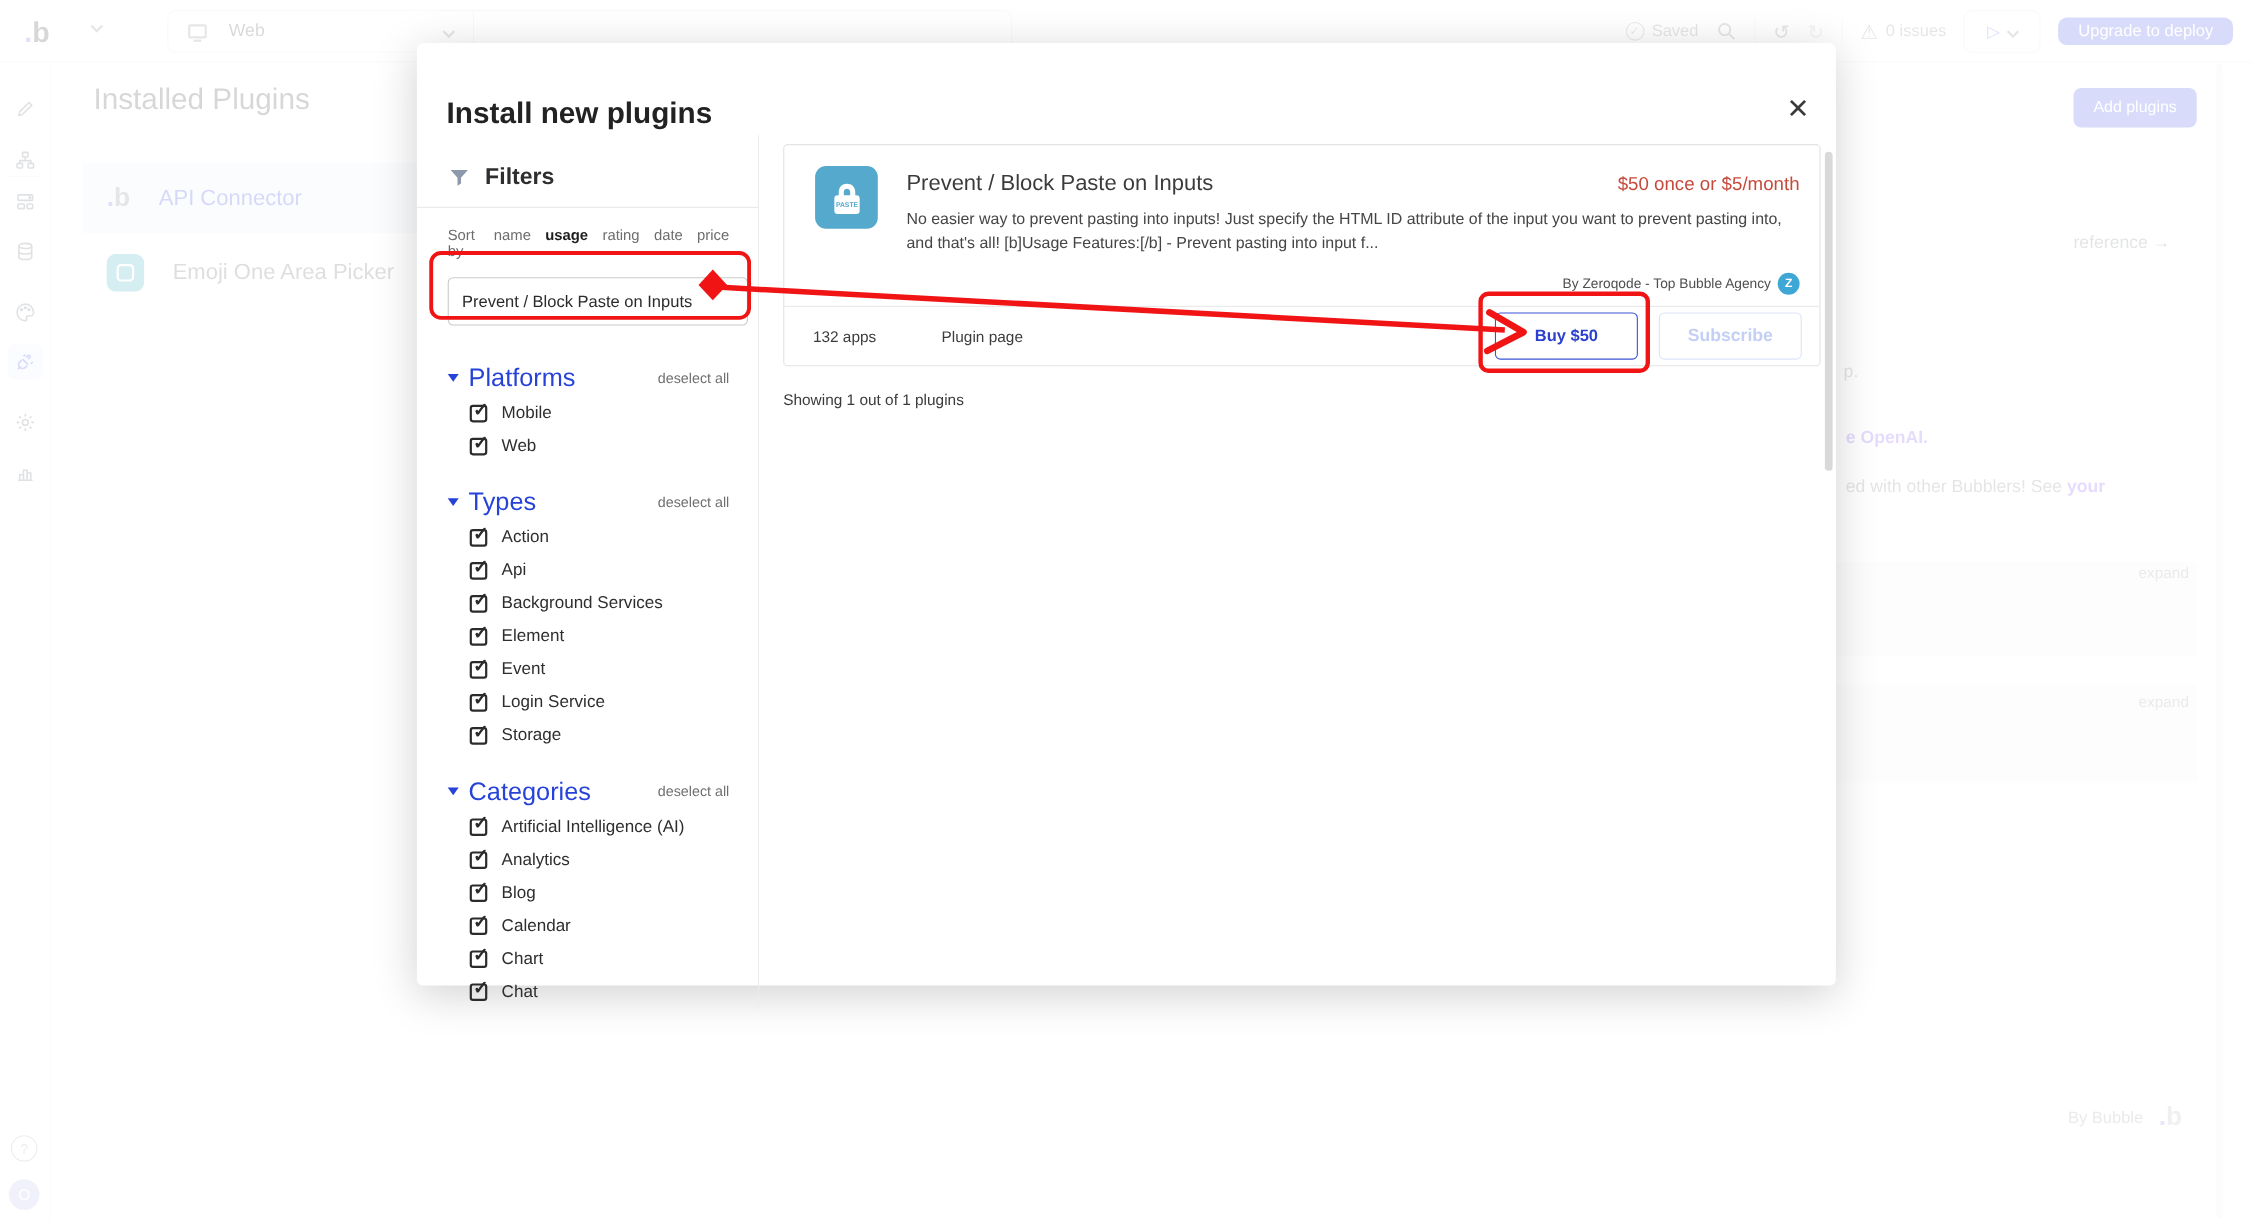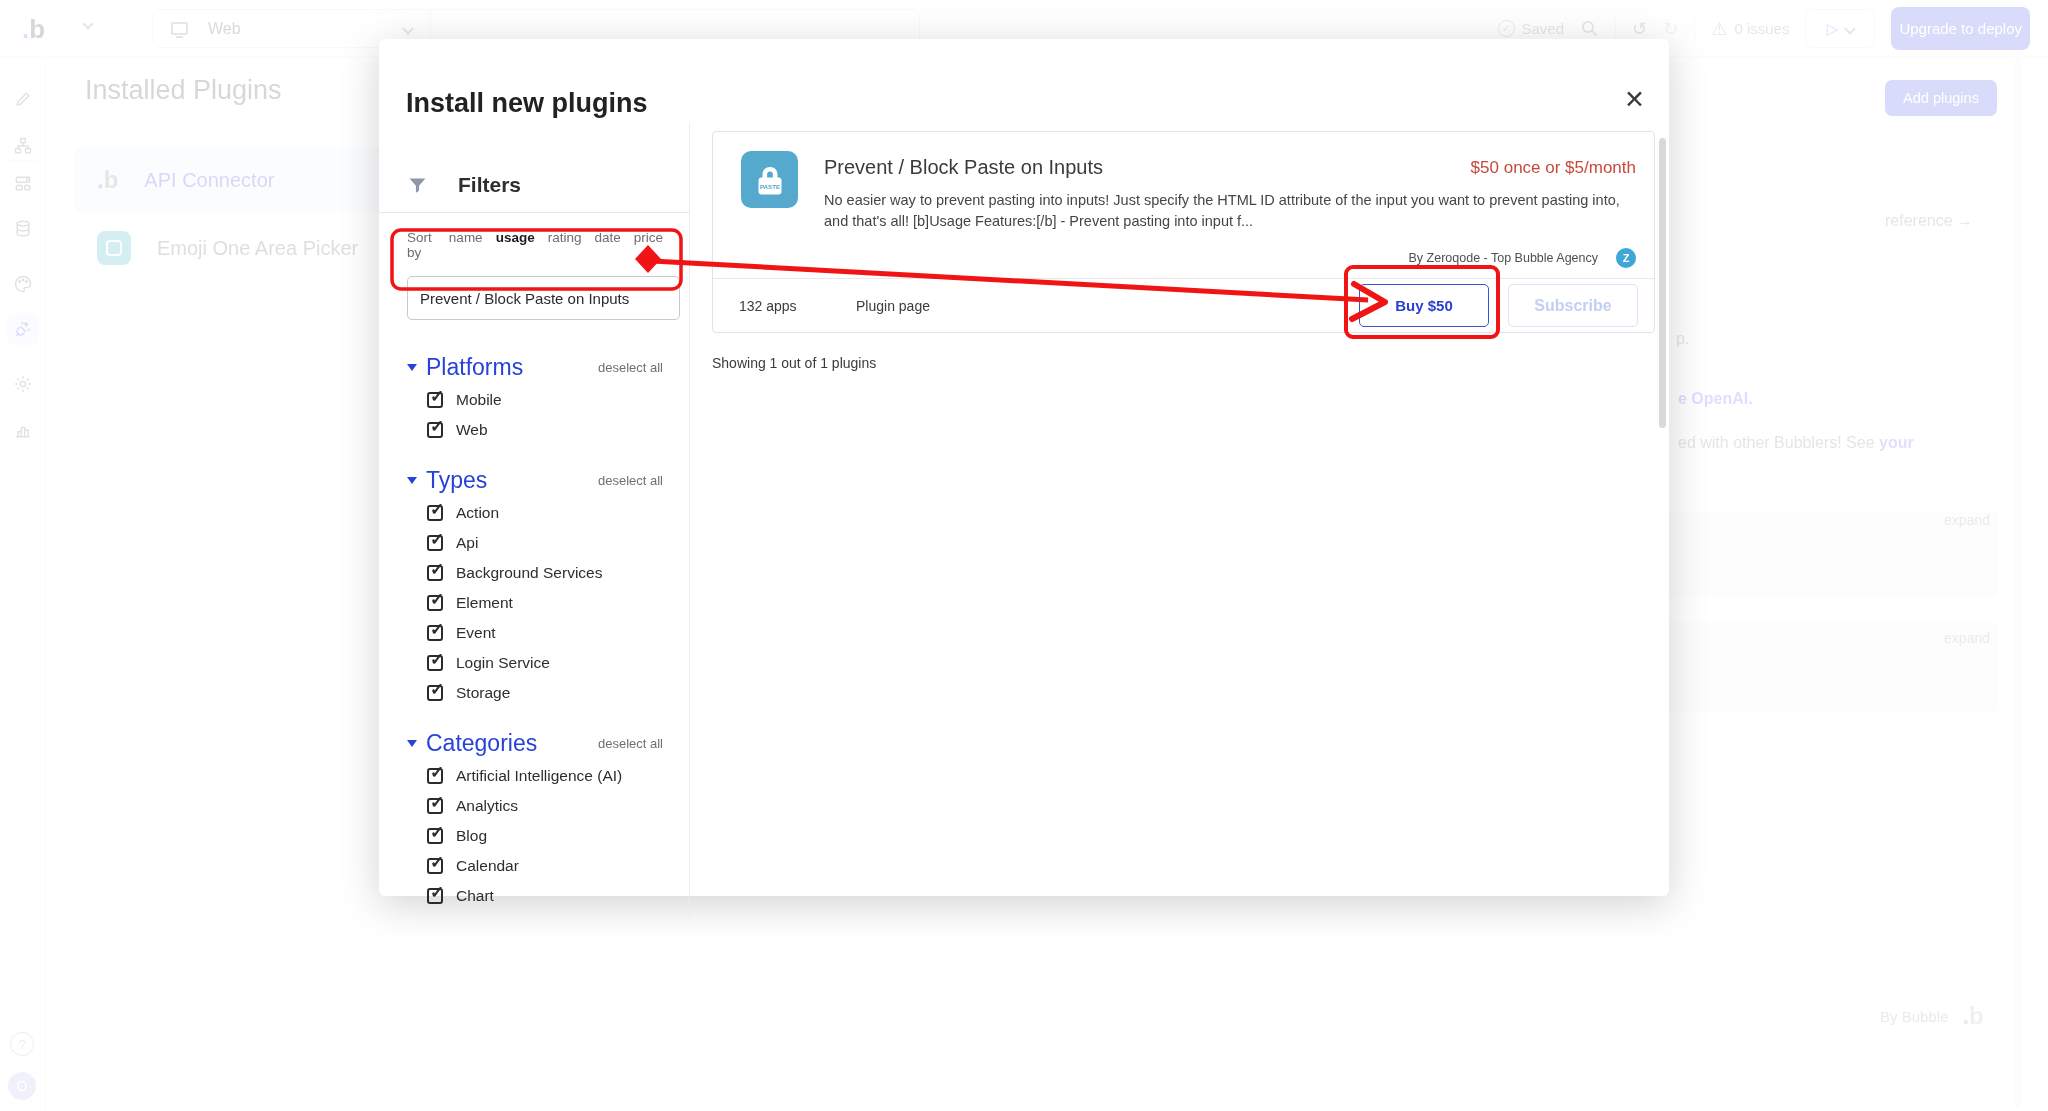--- a/index.html
+++ b/index.html
@@ -20,21 +20,21 @@
   .seg-right { flex:1; justify-content:space-between; }
   .mon-ic { width:17px; height:13px; border:2px solid #8b8f98; border-radius:2px; position:relative; }
   .mon-ic::after { content:""; position:absolute; left:3px; bottom:-5px; width:7px; height:2px; background:#8b8f98; }
   .seg-lab { flex:1; margin-left:10px; }
   .tb-right { position:absolute; right:18px; top:0; height:57px; display:flex; align-items:center; gap:16px; }
   .tb-item { display:flex; align-items:center; gap:7px; color:#8b8f98; font-size:15px; }
   .circ-check { width:17px; height:17px; border:1.6px solid #9aa0a8; border-radius:50%; font-size:11px; display:flex; align-items:center; justify-content:center; color:#9aa0a8; }
   .tb-div { width:1px; height:24px; background:#e6e6e8; }
   .icon-glyph { font-size:18px; color:#8b8f98; }
   .play-btn { width:70px; height:39px; border:1px solid #e0e2ea; border-radius:8px; display:flex; align-items:center; justify-content:center; gap:8px; color:#5b64e6; font-size:15px; }
-  .deploy-btn { height:43px; padding:0 8px; background:#4d5ce4; color:#fff; border-radius:8px; display:flex; align-items:center; font-size:15px; }
+  .deploy-btn { height:25px; padding:0 18px; background:#4d5ce4; color:#fff; border-radius:8px; display:flex; align-items:center; font-size:15px; }
   .sidebar { position:absolute; left:0; top:57px; width:46px; height:1054px; background:#fff; border-right:1px solid #ececec; }
   .side-ic { position:absolute; left:7px; width:32px; height:32px; display:flex; align-items:center; justify-content:center; }
   .side-sel { background:#eef0fe; border-radius:6px; }
   .side-sep { position:absolute; left:8px; width:30px; height:1px; background:#eee; }
   .avatar-o { position:absolute; left:8px; width:28px; height:28px; border-radius:50%; background:#b9c0ee; color:#fff; font-size:14px; display:flex; align-items:center; justify-content:center; }
   .help-o { position:absolute; left:10px; width:24px; height:24px; border-radius:50%; border:1.6px solid #a7abb3; color:#a7abb3; font-size:13px; display:flex; align-items:center; justify-content:center; }
   .bg-main-head { position:absolute; left:85px; top:75px; font-size:27px; font-weight:500; color:#4c4c4c; }
   .add-plugins { position:absolute; left:1885px; top:80px; width:112px; height:36px; background:#4d5ce4; color:#fff; border-radius:7px; font-size:14.5px; display:flex; align-items:center; justify-content:center; }
   .bg-row { position:absolute; left:75px; width:880px; height:64px; display:flex; align-items:center; gap:26px; padding-left:22px; font-size:20px; }
   .bg-row-sel { background:#eef1fb; }
@@ -52,21 +52,21 @@
 
   
   .overlay { position:absolute; inset:0; background:rgba(255,255,255,0.78); z-index:20; }
 
   
   .modal { position:absolute; left:379px; top:39px; width:1290px; height:857px; background:#fff; border-radius:6px; box-shadow:0 8px 40px rgba(0,0,0,0.18); z-index:40; }
   .m-title { position:absolute; left:27px; top:64px; transform:translateY(-50%); font-size:27px; font-weight:700; color:#222; }
   .m-close { position:absolute; right:24px; top:48px; font-size:25px; color:#3a3a3a; line-height:1; cursor:pointer; }
 
   .fpanel { position:absolute; left:0; top:84px; width:311px; height:794px; border-right:1px solid #ececec; overflow:hidden; padding:26px 26px 0 28px; }
-  .fp-head { display:flex; align-items:center; gap:30px;margin-top:24px; }
+  .fp-head { display:flex; align-items:center; gap:13px; }
   .fp-head-label { font-size:21px; font-weight:600; color:#2e2e2e; }
   .fp-sep { height:1px; background:#e8e8e8; margin:15px 0 0 -28px; width:312px; }
   .sort-row { display:flex; align-items:baseline; gap:13px; margin-top:17px; font-size:13.5px; color:#6d6d6d; }
   .sort-opt { cursor:pointer; }
   .sort-active { font-weight:bold; color:#1d1d1d; }
   .search-wrap { position:relative; margin-top:9px; margin-left:-8px; width:289px; height:59px; }
   .search-input { position:absolute; left:8px; top:7px; width:273px; height:44px; border:1px solid #cacaca; border-radius:5px; font-family:"Liberation Sans",sans-serif; font-size:15px; color:#2b2b2b; padding:0 12px; outline:none; background:#fff; }
   .fsection { margin-top:26px; }
   .fsec-head { display:flex; align-items:center; }
   .tri { width:0; height:0; border-left:5.5px solid transparent; border-right:5.5px solid transparent; border-top:7px solid #2642d8; margin-right:9px; }
@@ -76,21 +76,21 @@
   .cb { width:16px; height:16px; border:2px solid #2b2b2b; border-radius:3px; position:relative; flex:none; }
   .cb::after { content:"✓"; position:absolute; left:1px; top:-8px; font-size:17px; font-weight:bold; color:#2b2b2b; }
   .frow-lab { font-size:15.5px; color:#2e2e2e; }
   .fscroll { position:absolute; right:3px; top:99px; width:7px; height:290px; background:#d9d9db; border-radius:4px; }
 
   .pcard { position:absolute; left:333px; top:92px; width:943px; height:202px; background:#fff; border:1px solid #e3e3e3; border-radius:4px; }
   .p-ic { position:absolute; left:28px; top:19px; width:57px; height:57px; background:#54a9cc; border-radius:10px; display:flex; align-items:center; justify-content:center; }
   .p-title { position:absolute; left:111px; top:24px; font-size:20px; font-weight:500; color:#3b3b3b; }
   .p-price { position:absolute; right:18px; top:26px; font-size:17px; color:#c64a3c; }
   .p-desc { position:absolute; left:111px; top:58px; width:820px; font-size:14.5px; line-height:1.48; color:#454545; }
-  .p-by { position:absolute; right:18px; top:116px; display:flex; align-items:center; gap:18px; font-size:12.5px; color:#4f4f4f; }
+  .p-by { position:absolute; right:18px; top:116px; display:flex; align-items:center; gap:6px; font-size:12.5px; color:#4f4f4f; }
   .z-badge { width:20px; height:20px; border-radius:50%; background:#3fa7d6; color:#fff; font-size:11px; font-weight:bold; display:flex; align-items:center; justify-content:center; }
   .p-divider { position:absolute; left:0; top:146px; width:100%; height:1px; background:#e8e8e8; }
   .p-foot { position:absolute; left:0; top:147px; width:100%; height:55px; }
   .p-apps { position:absolute; left:26px; top:19px; font-size:14px; color:#3c3c3c; }
   .p-page { position:absolute; left:143px; top:19px; font-size:14px; color:#3c3c3c; cursor:pointer; }
   .buy-btn { position:absolute; left:646px; top:5px; width:130px; height:43px; border:1.5px solid #3d52d5; border-radius:5px; background:#fff; color:#2b3fd0; font-size:15px; font-weight:bold; display:flex; align-items:center; justify-content:center; cursor:pointer; }
   .sub-btn { position:absolute; left:795px; top:5px; width:130px; height:43px; border:1.5px solid #dde4f9; border-radius:5px; background:#fff; color:#c3cff4; font-size:16px; font-weight:bold; display:flex; align-items:center; justify-content:center; }
   .showing { position:absolute; left:333px; top:316px; font-size:14px; color:#3b3b3b; }
 
   .banner { position:absolute; left:21px; top:905px; width:1251px; height:82px; background:#f1f6ef; border-radius:4px; }

